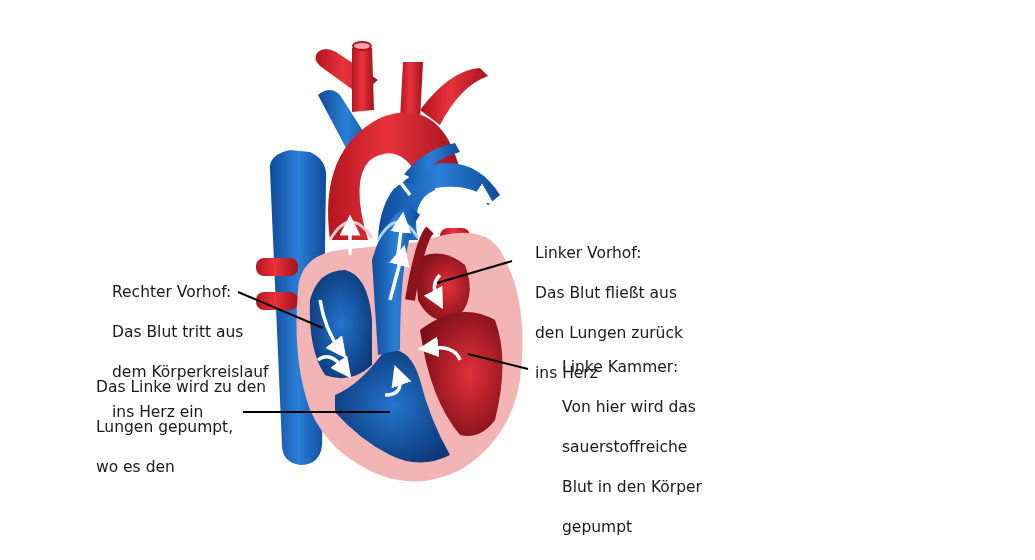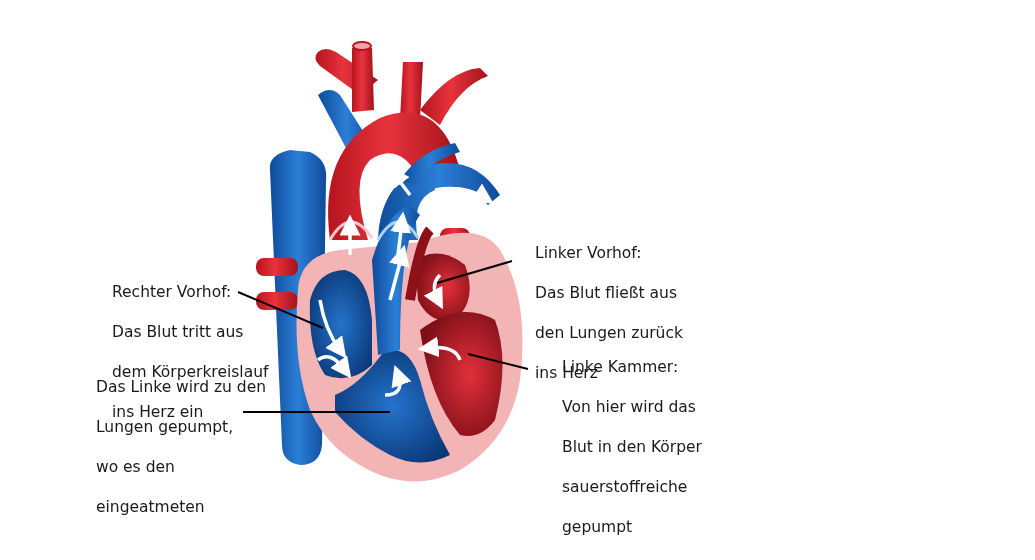--- a/index.html
+++ b/index.html
@@ -102,30 +102,29 @@
   <span>Rechter Vorhof:</span>
   <span>Das Blut tritt aus</span>
   <span>dem Körperkreislauf</span>
   <span>ins Herz ein</span>
 </div>
 
 <div class="label" style="left:96px; top:357px;">
   <span>Das Linke wird zu den</span>
   <span>Lungen gepumpt,</span>
   <span>wo es den</span>
-  <span>eingeatmeten</span>
   
 </div>
 
 <div class="label" style="left:535px; top:223px;">
   <span>Linker Vorhof:</span>
   <span>Das Blut fließt aus</span>
   <span>den Lungen zurück</span>
   <span>ins Herz</span>
 </div>
 
 <div class="label" style="left:562px; top:337px;">
   <span>Linke Kammer:</span>
   <span>Von hier wird das</span>
+  <span>sauerstoffreiche</span>
   <span>Blut in den Körper</span>
-  <span>sauerstoffreiche</span>
   <span>gepumpt</span>
 </div>
 
 </body></html>

